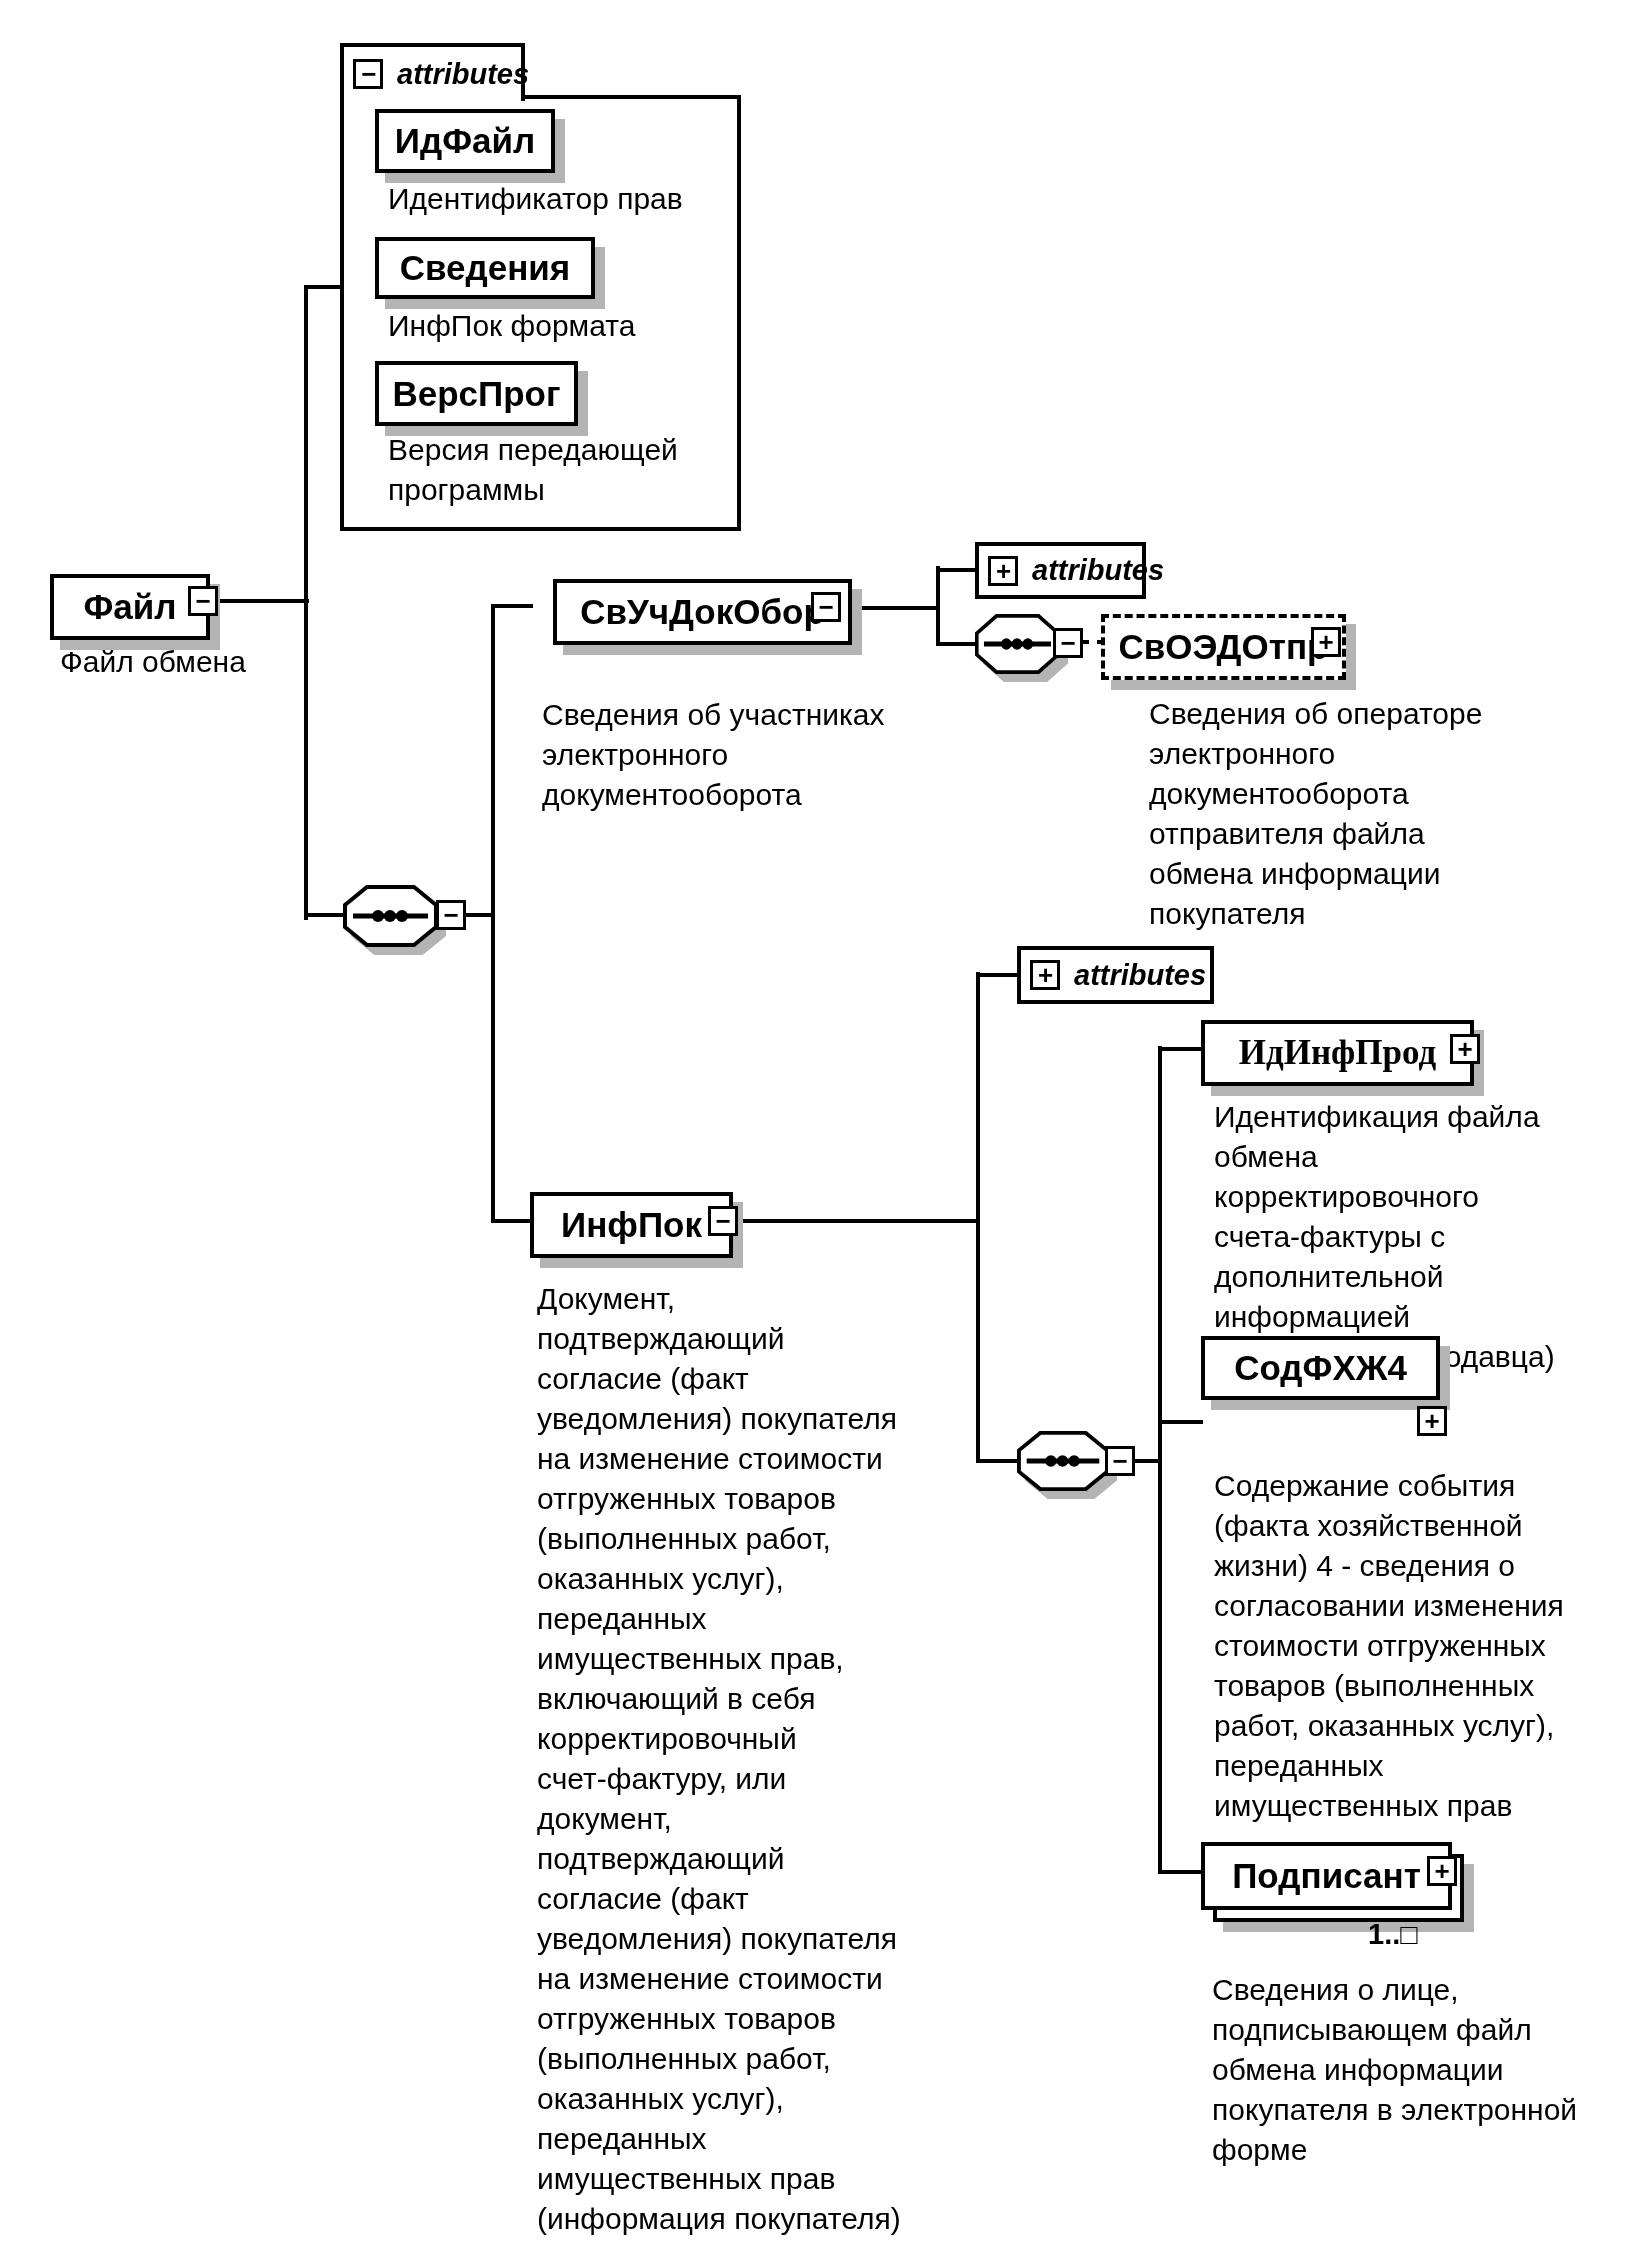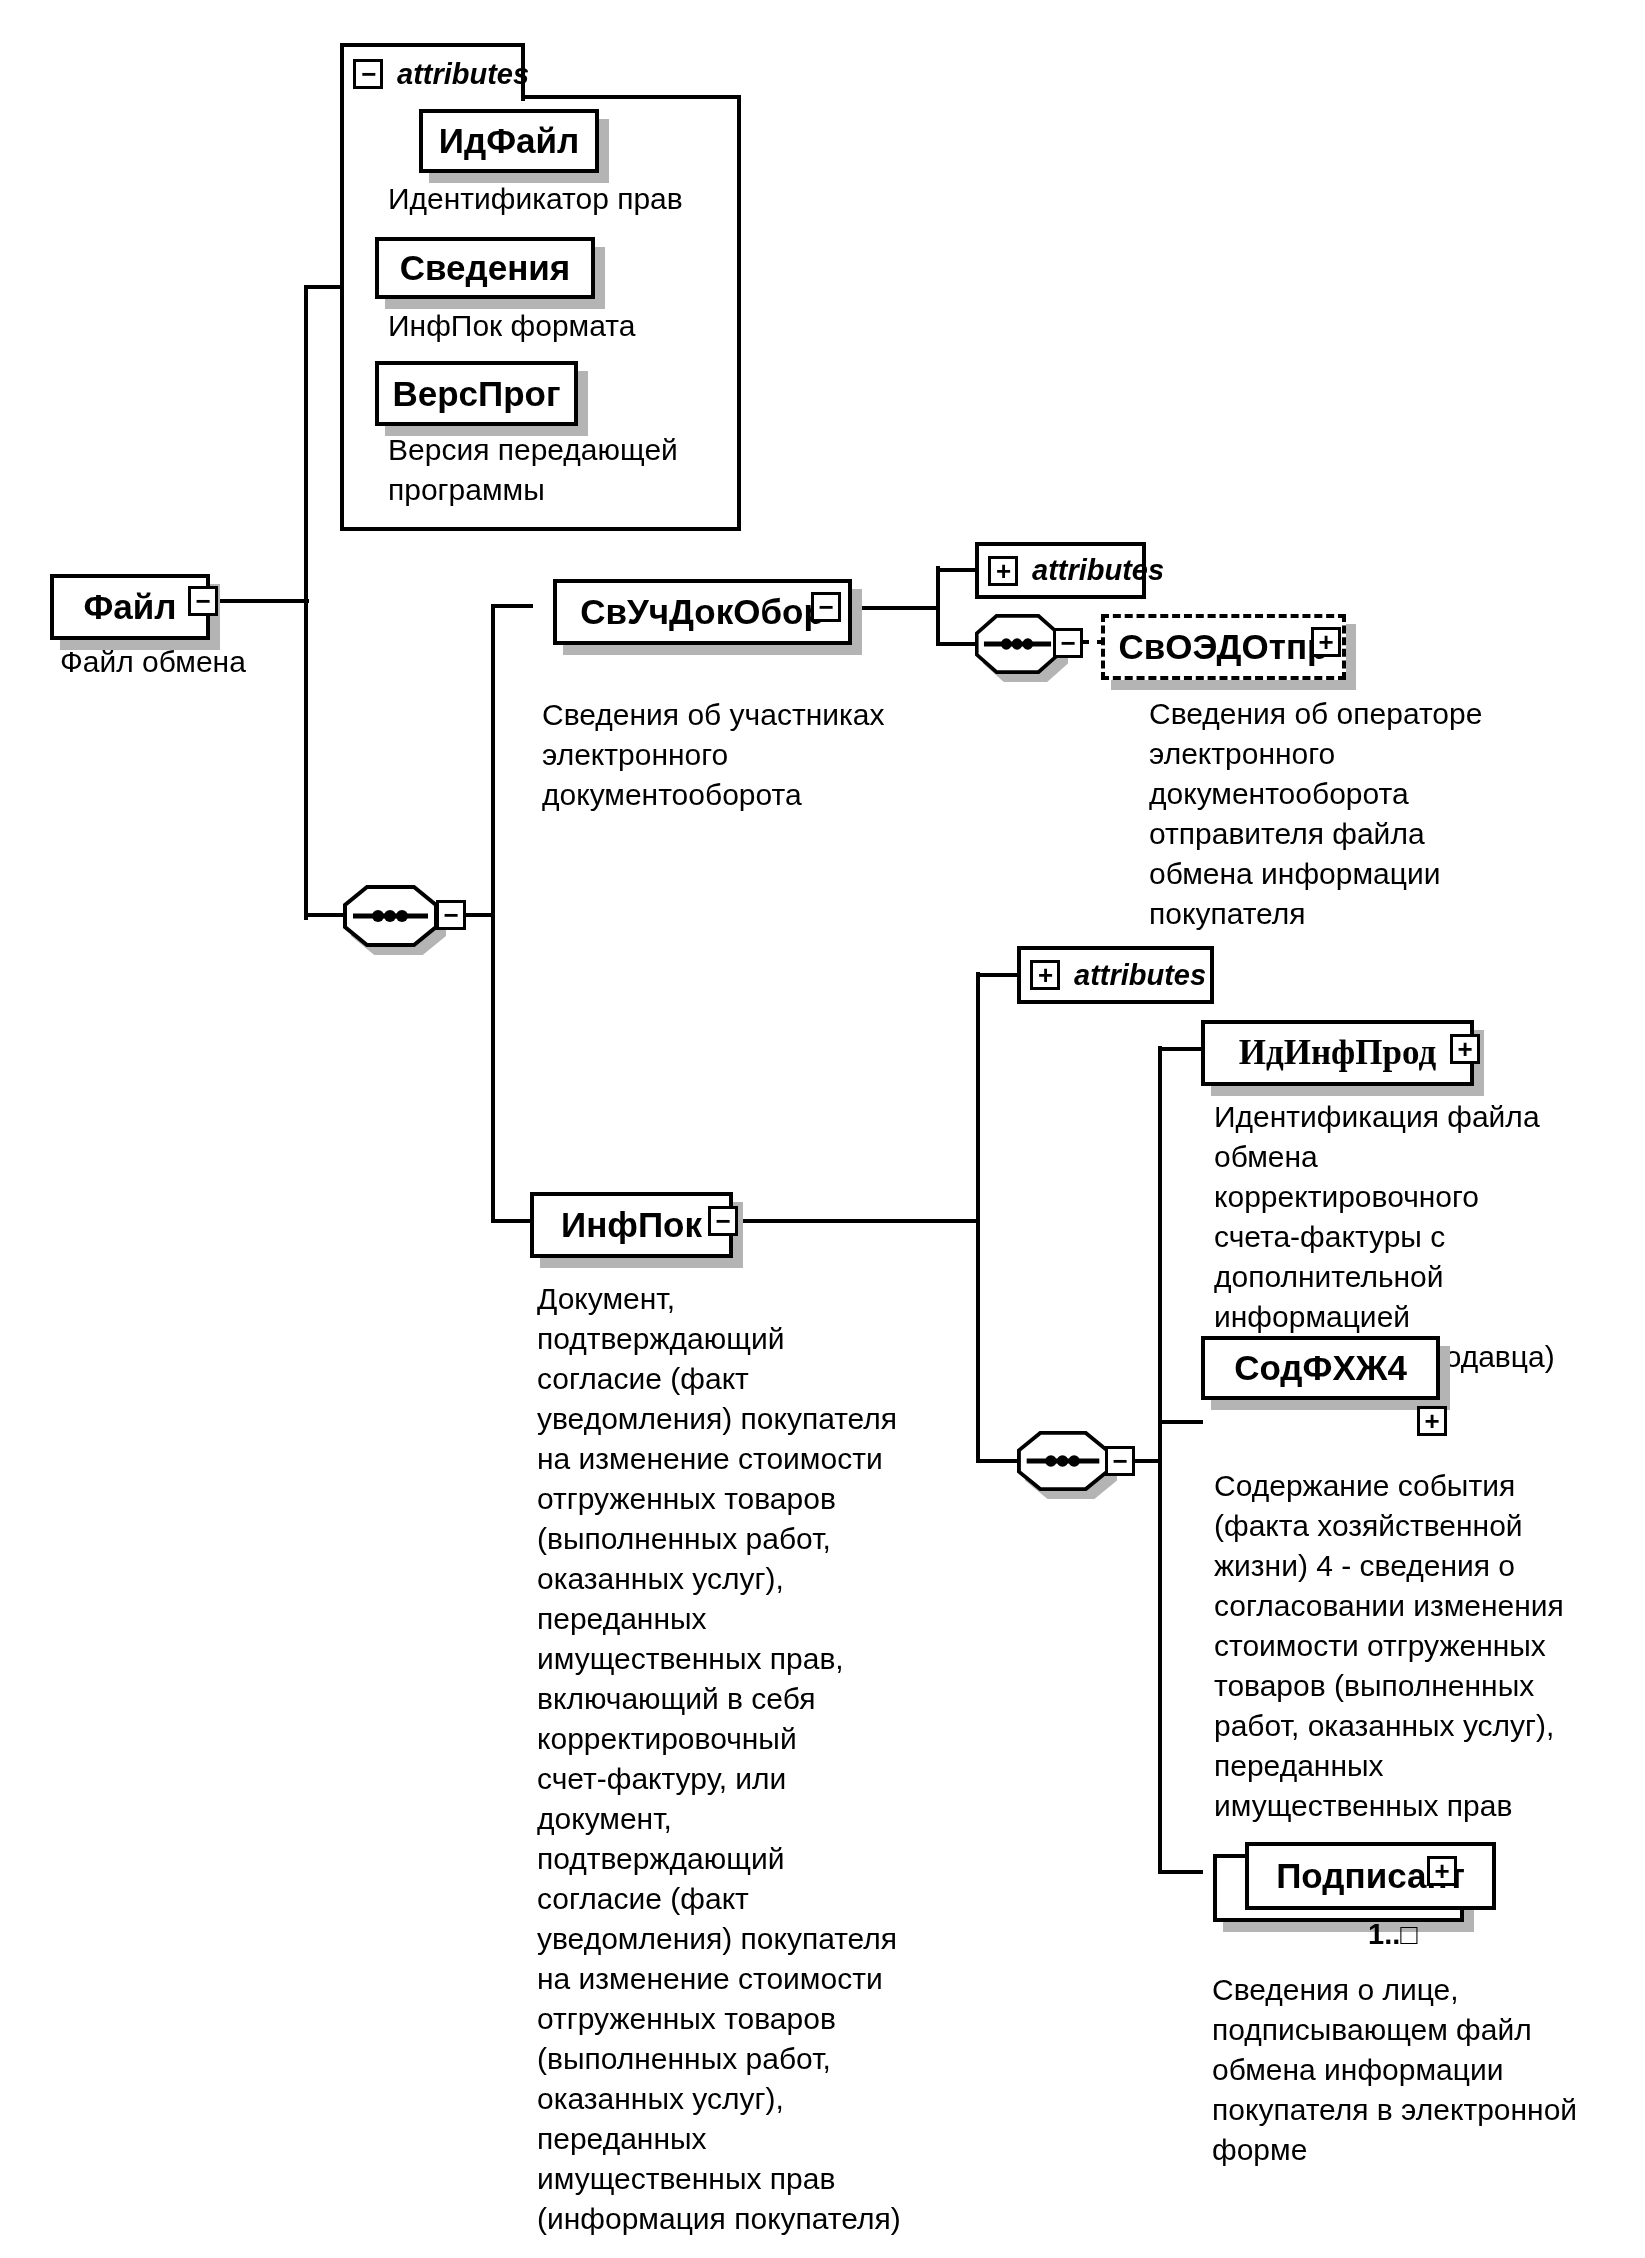--- a/index.html
+++ b/index.html
@@ -1,21 +1,21 @@
 <!DOCTYPE html>
 <html><head>
 <meta charset="utf-8">
 <style>
   html,body{margin:0;padding:0;background:#fff;}
   .canvas{position:relative;width:1646px;height:2259px;background:#ffffff;overflow:hidden;
           font-family:"Liberation Sans",sans-serif;color:#000;}
   .node{position:absolute;background:#fff;border:4px solid #000;display:flex;align-items:center;
         justify-content:center;font-weight:bold;font-size:35px;z-index:2;
         box-shadow:10px 10px 0 #b4b4b4;}
-  .node.nodash{box-shadow:none;margin-left:44px;}
+  .node.nodash{box-shadow:none;}
   .node.dashedbox{border:4px dashed #000;}
   .stack-layer{position:absolute;background:#fff;border:4px solid #000;z-index:1;
         box-shadow:10px 10px 0 #b4b4b4;}
   .attr-body{position:absolute;background:#fff;border:4px solid #000;z-index:0;}
   .attr-tab{position:absolute;background:#fff;border:4px solid #000;border-bottom:none;z-index:1;
         display:flex;align-items:center;gap:14px;padding-left:9px;box-sizing:border-box;
         font-style:italic;font-weight:bold;font-size:29px;}
   .attr-box{position:absolute;background:#fff;border:4px solid #000;z-index:2;
         display:flex;align-items:center;gap:14px;padding-left:9px;box-sizing:border-box;
         font-style:italic;font-weight:bold;font-size:29px;}

